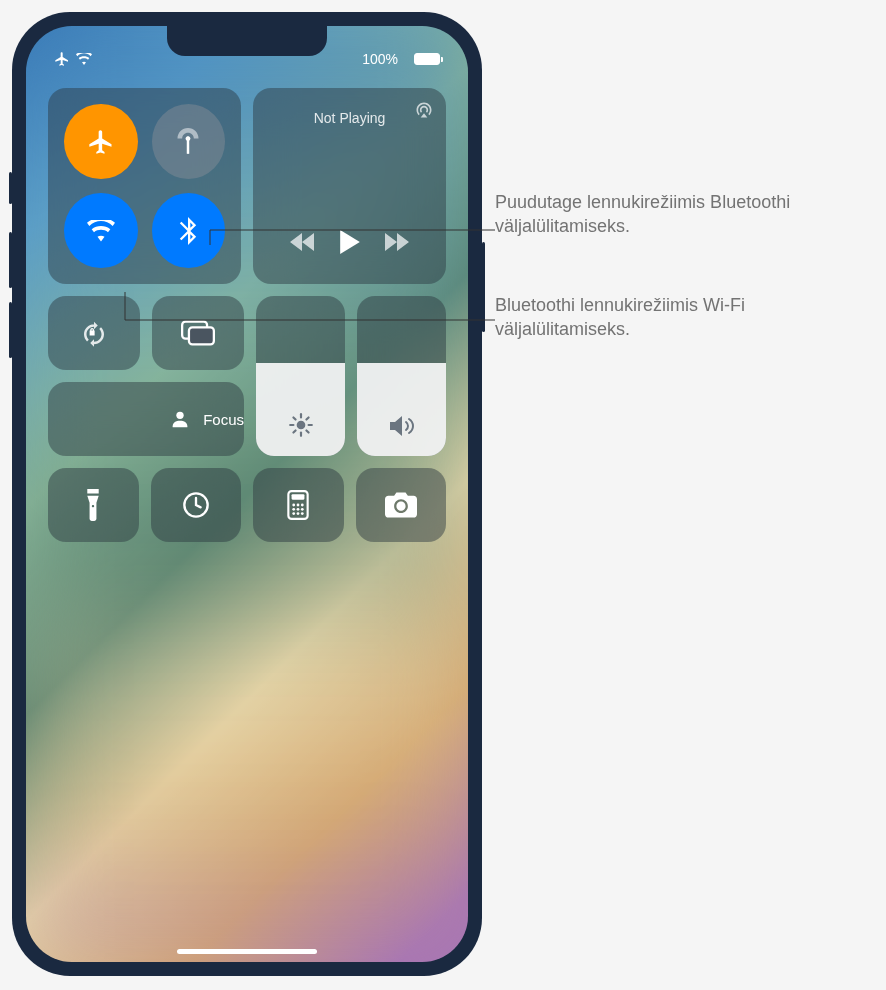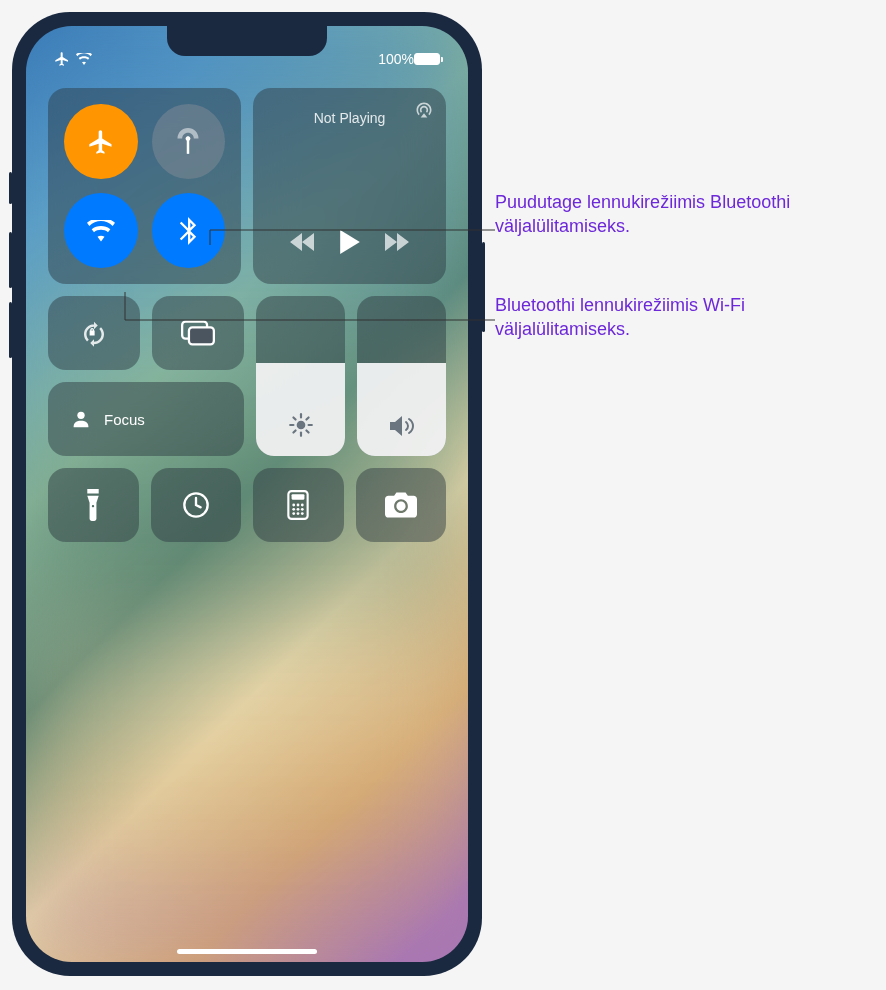--- a/index.html
+++ b/index.html
@@ -29,46 +29,46 @@
       background: linear-gradient(135deg,#3a7bb8 0%,#5b9ec7 15%,#88b59a 35%,#5a8470 50%,#e6d5a8 65%,#d4a872 80%,#a876b4 95%);
     }
     .blur {
       position:absolute;inset:0;
       background:linear-gradient(180deg,rgba(58,123,184,0.5)0%,rgba(91,158,199,0.4)20%,rgba(136,181,154,0.3)40%,rgba(90,132,112,0.4)55%,rgba(230,213,168,0.3)70%,rgba(212,168,114,0.3)85%,rgba(168,118,180,0.4)100%);
       filter:blur(40px);
     }
     .notch{position:absolute;top:0;left:50%;transform:translateX(-50%);width:160px;height:30px;background:#1a2940;border-radius:0 0 18px 18px;z-index:10;}
     .status{position:absolute;top:18px;left:0;right:0;height:30px;display:flex;justify-content:space-between;padding:0 28px;z-index:5;}
     .s-left{display:flex;gap:6px;align-items:center;}
-    .s-right{display:flex;gap:0;align-items:center;color:#fff;font-size:14px;font-weight:500;}
+    .s-right{display:flex;gap:16px;align-items:center;color:#fff;font-size:14px;font-weight:500;}
     .battery{width:26px;height:12px;border:1px solid #fff;border-radius:3px;position:relative;background:#fff;}
     .battery::after{content:'';position:absolute;right:-4px;top:3px;width:2px;height:5px;background:#fff;border-radius:0 1px 1px 0;}
     .content{position:absolute;top:62px;left:22px;right:22px;}
     .tile{background:rgba(40,50,60,0.45);border-radius:18px;backdrop-filter:blur(20px);}
     .row{display:flex;gap:12px;margin-bottom:12px;}
     .conn{width:196px;height:196px;padding:16px;display:grid;grid-template-columns:1fr 1fr;grid-template-rows:1fr 1fr;gap:14px;}
     .cbtn{border-radius:50%;display:flex;align-items:center;justify-content:center;}
     .orange{background:#ff9500;}
     .blue{background:#007aff;}
     .gray{background:rgba(130,140,150,0.5);}
     .media{width:196px;height:196px;padding:14px;display:flex;flex-direction:column;position:relative;}
     .airplay{position:absolute;top:12px;right:12px;}
     .np{position:absolute;top:22px;left:50%;transform:translateX(-50%);color:rgba(255,255,255,0.85);font-size:14px;font-weight:500;}
     .mctrl{position:absolute;bottom:30px;left:0;right:0;display:flex;justify-content:space-around;padding:0 24px;align-items:center;}
     .small{width:92px;height:74px;display:flex;align-items:center;justify-content:center;}
-    .focus{width:196px;height:74px;display:flex;align-items:center;gap:12px;padding-left:22px;color:#fff;font-size:15px;font-weight:500;}
+    .focus{width:196px;height:74px;display:flex;align-items:center;gap:12px;padding-left:22px;color:#fff;font-size:15px;font-weight:500;justify-content:flex-end;}
     .slider{width:92px;height:160px;position:relative;overflow:hidden;}
     .sfill{position:absolute;bottom:0;left:0;right:0;background:rgba(255,255,255,0.88);}
     .sicon{position:absolute;bottom:18px;left:50%;transform:translateX(-50%);}
     .col{display:flex;flex-direction:column;gap:12px;}
     .r4{display:flex;gap:12px;margin-bottom:12px;}
     .sq{width:92px;height:74px;display:flex;align-items:center;justify-content:center;}
     .home{position:absolute;bottom:8px;left:50%;transform:translateX(-50%);width:140px;height:5px;background:#fff;border-radius:3px;}
     .callouts{position:absolute;left:495px;top:190px;width:380px;}
-    .co{font-size:18px;color:#6d28d9;line-height:1.35;margin-bottom:54px;}
+    .co{font-size:18px;color:#737373;line-height:1.35;margin-bottom:54px;}
     .line{position:absolute;stroke:#333;stroke-width:1;fill:none;}
     svg.ico{display:block;}
     .side-btn{position:absolute;background:#1a2940;border-radius:2px;}
     .sb1{left:-3px;top:160px;width:3px;height:32px;}
     .sb2{left:-3px;top:220px;width:3px;height:56px;}
     .sb3{left:-3px;top:290px;width:3px;height:56px;}
     .sb4{right:-3px;top:230px;width:3px;height:90px;}
   </style>
 </head>
 <body>

